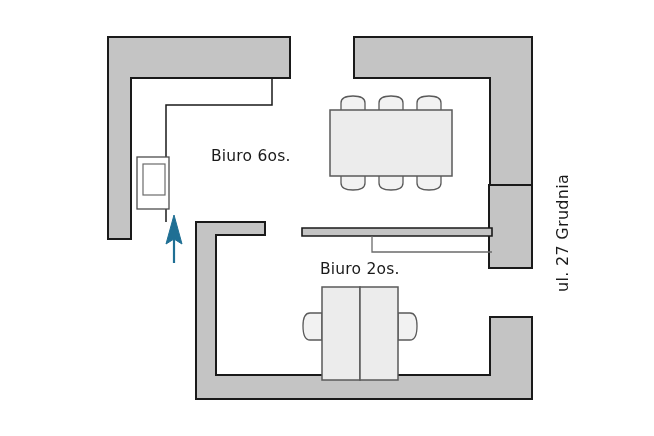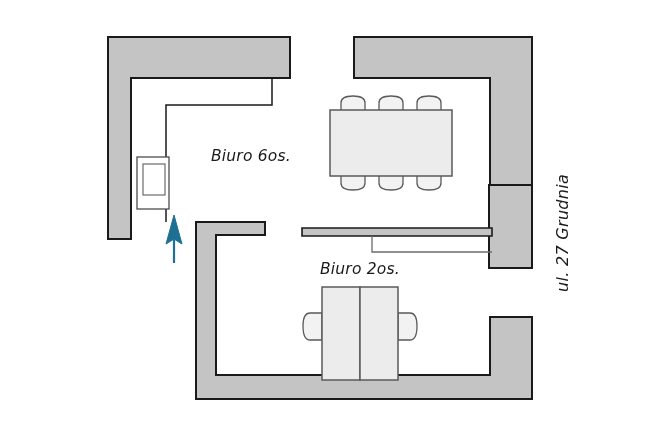--- a/index.html
+++ b/index.html
@@ -9,21 +9,20 @@
   }
   body {
     font-family: "DejaVu Sans", sans-serif;
   }
   #floorplan-page {
     position: relative;
     width: 654px;
     height: 436px;
     background: #ffffff;
     overflow: hidden;
-    font-style: italic;
   }
   #plan-svg {
     position: absolute;
     left: 0;
     top: 0;
     width: 654px;
     height: 436px;
     display: block;
   }
   .room-label {

